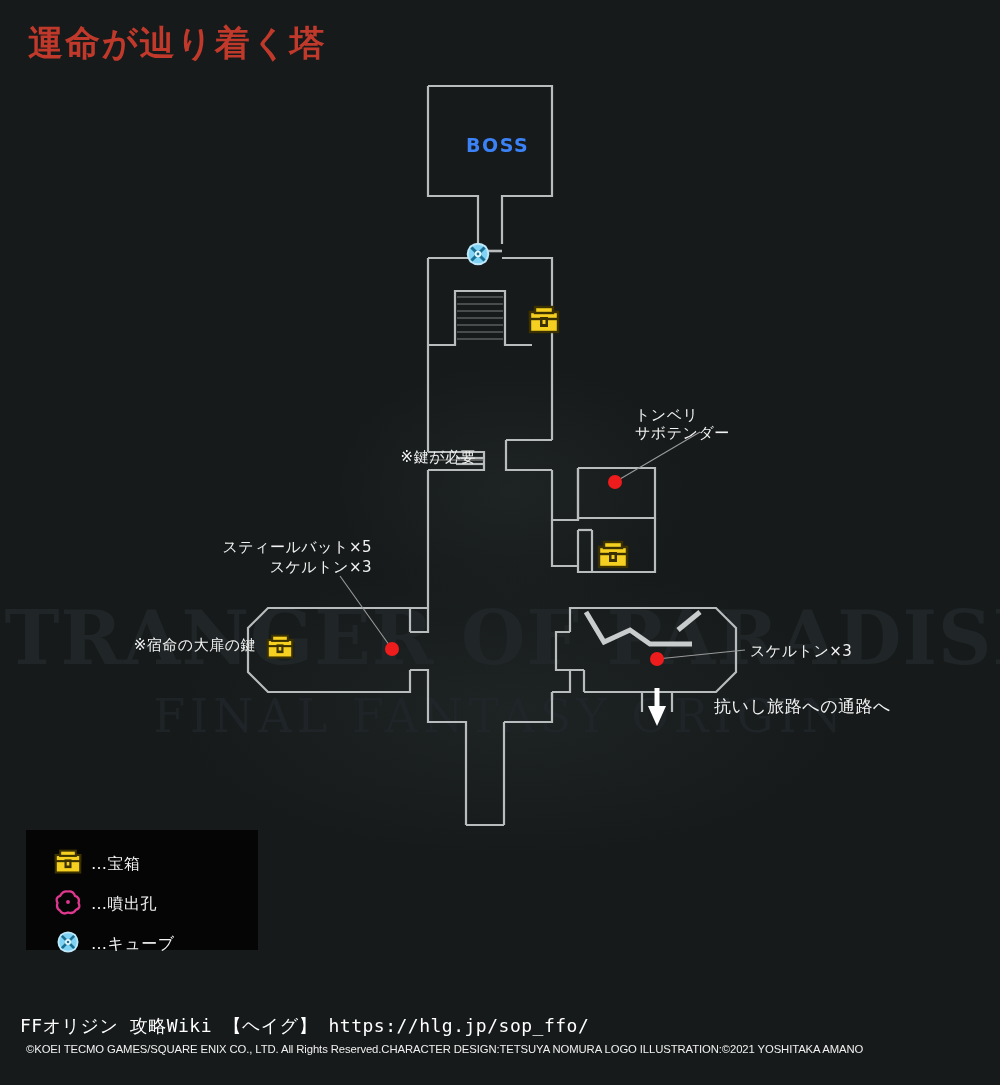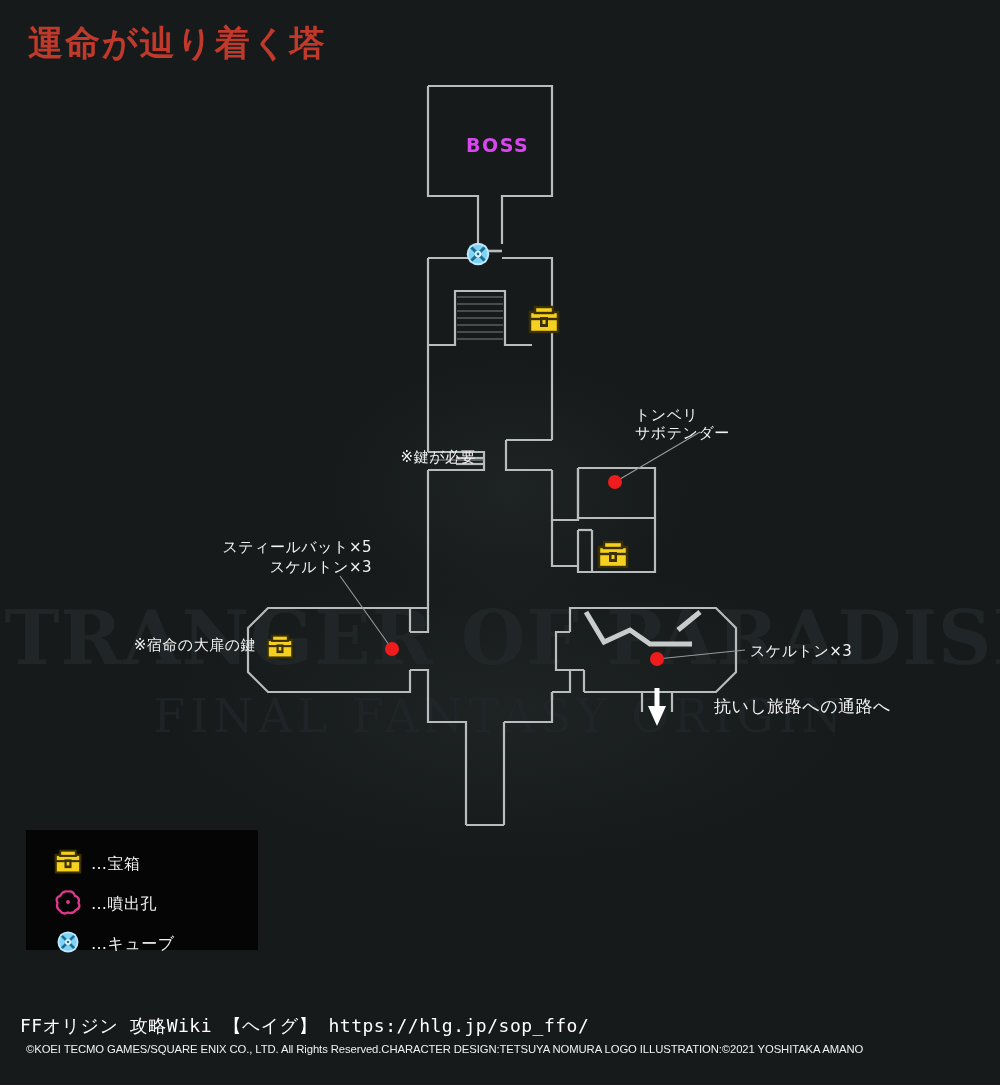--- a/index.html
+++ b/index.html
@@ -43,21 +43,21 @@
   
   #mapsvg{position:absolute;left:0;top:0;}
 
   
   .lbl{
     position:absolute;color:#f2f2f2;font-size:15px;white-space:nowrap;
     letter-spacing:.5px;line-height:18px;
   }
   .lbl.r{text-align:right;}
   .boss{
-    position:absolute;color:#d946ef;font-size:19px;font-weight:700;
+    position:absolute;color:#3b82f6;font-size:19px;font-weight:700;
     letter-spacing:1.5px;white-space:nowrap;text-align:center;
   }
 
   
   .icon{position:absolute;}
 
   
   .legend{
     position:absolute;left:26px;top:830px;width:232px;height:120px;
     background:#050505;

